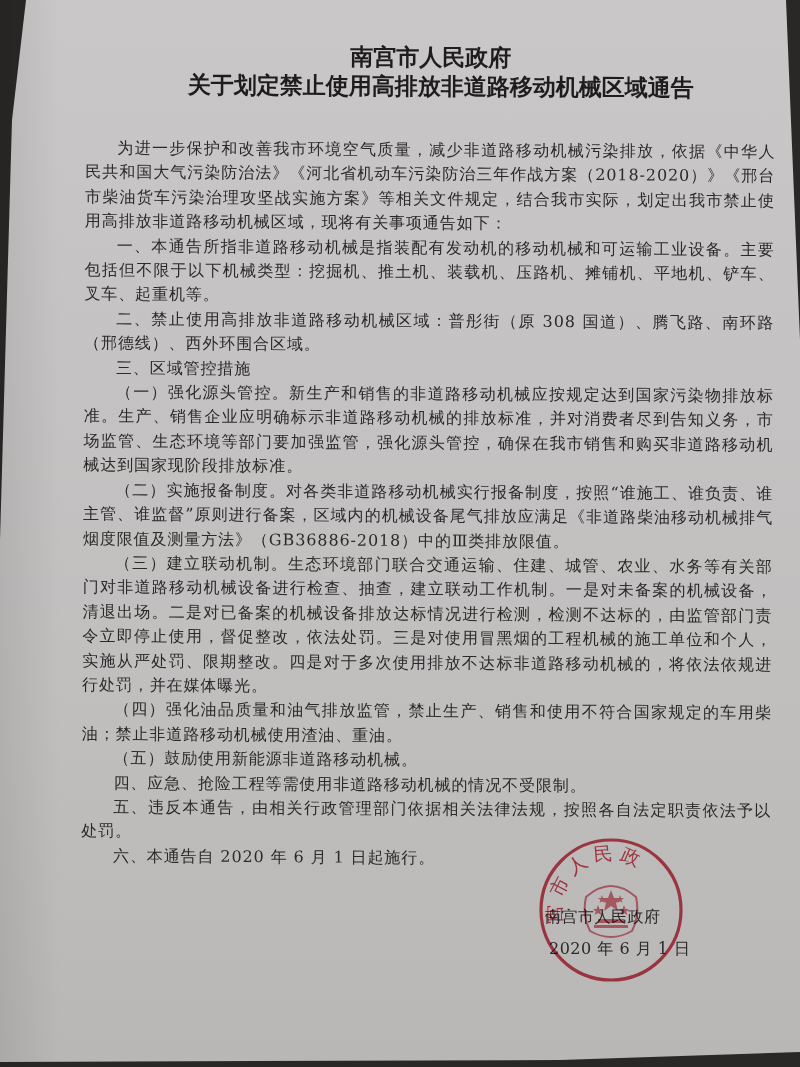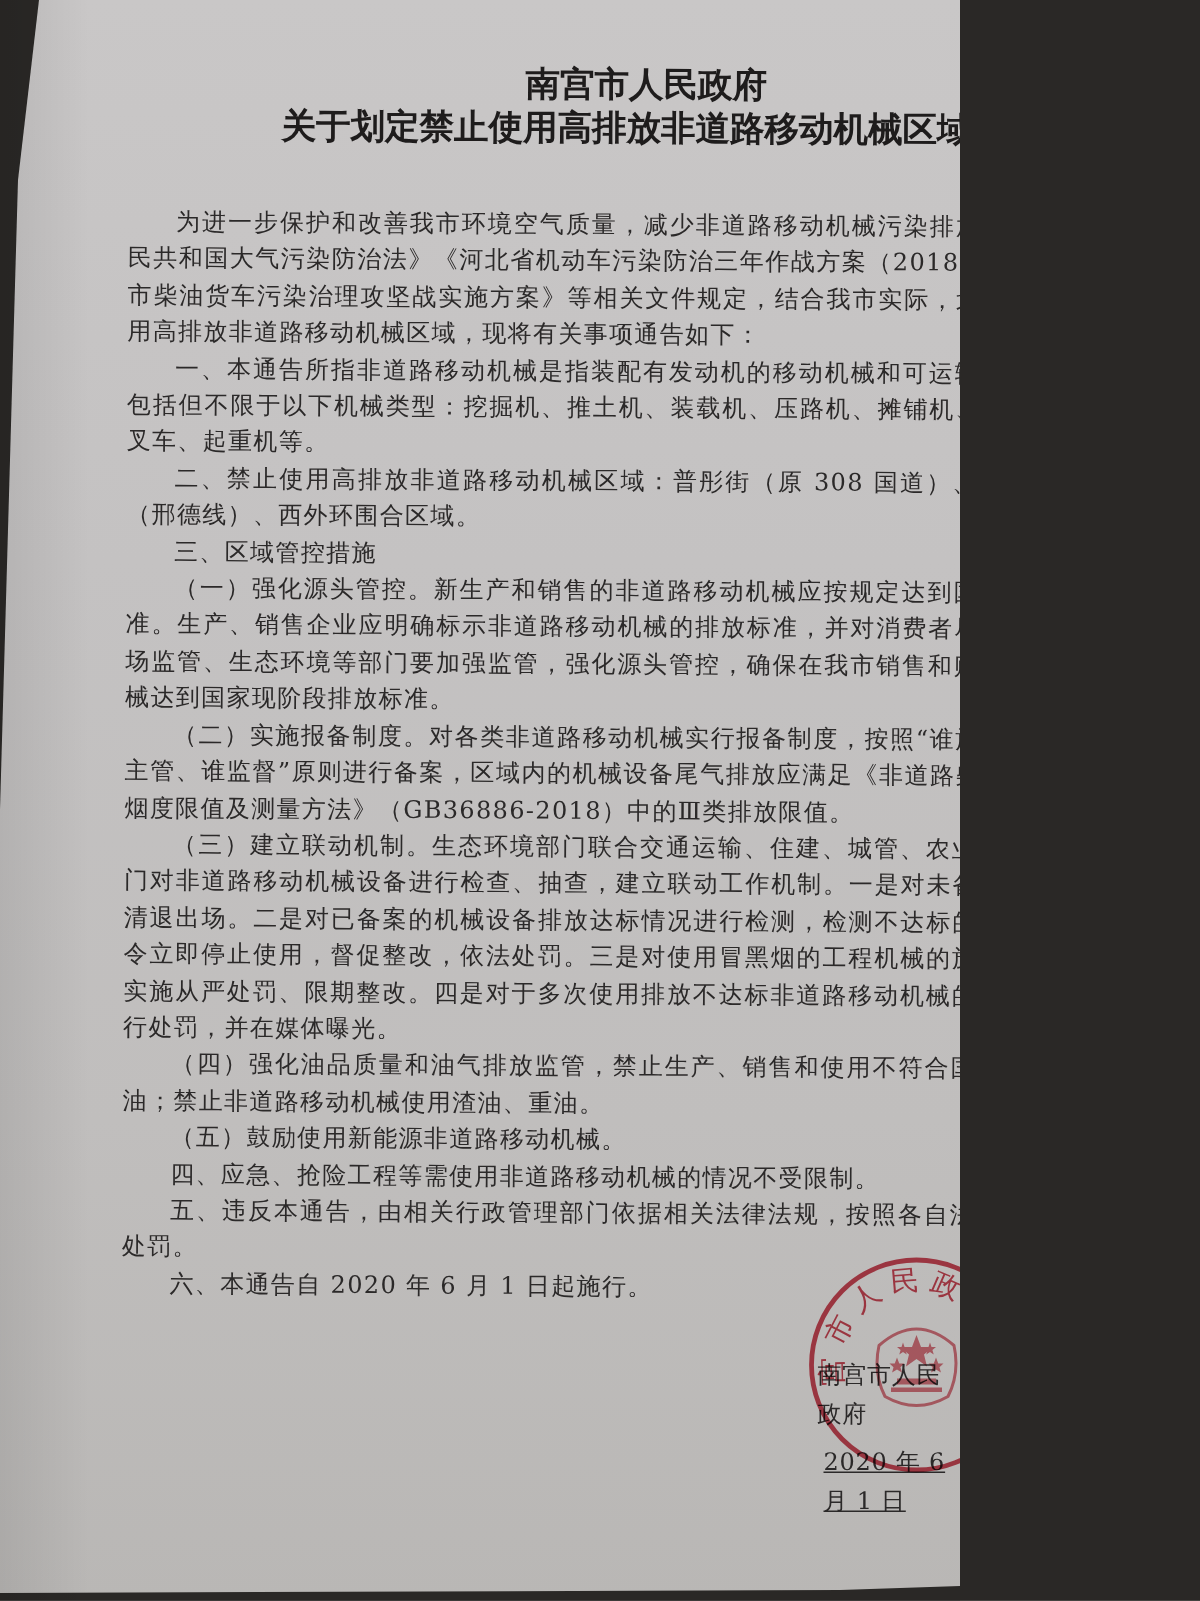--- a/index.html
+++ b/index.html
@@ -5,21 +5,21 @@
     html, body {
       margin: 0;
       padding: 0;
       width: 800px;
       height: 1067px;
       overflow: hidden;
       background: #2a2826;
     }
     .scene {
       position: relative;
-      width: 640px;
+      width: 800px;
       height: 1067px;
       background: #2a2826;
       overflow: hidden;
     }
     .paper {
       position: absolute;
       left: 0;
       top: 0;
       width: 800px;
       height: 1067px;
@@ -73,21 +73,21 @@
       left: 545px;
       top: 904px;
       font-size: 16px;
       line-height: 26px;
       color: #2b2929;
       font-family: "DejaVu Serif", "Liberation Serif", serif;
       letter-spacing: 0.5px;
       z-index: 2;
     }
     .sign .org { display: block; padding-left: 0px; }
-    .sign .date { display: block; padding-left: 4px; margin-top: 6px; text-decoration: underline; }
+    .sign .date { display: block; padding-left: 4px; margin-top: 6px; }
     .seal {
       position: absolute;
       left: 536px;
       top: 835px;
       width: 150px;
       height: 150px;
       z-index: 3;
       opacity: 0.85;
       mix-blend-mode: multiply;
     }

